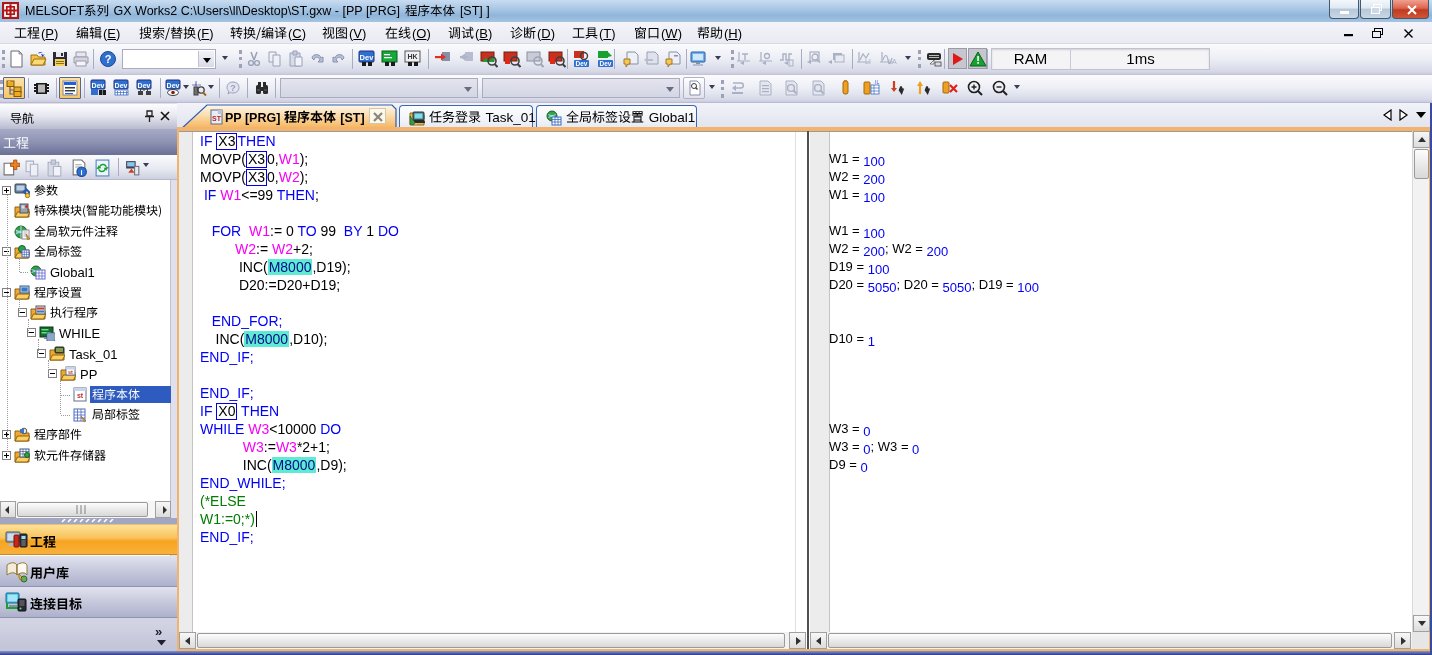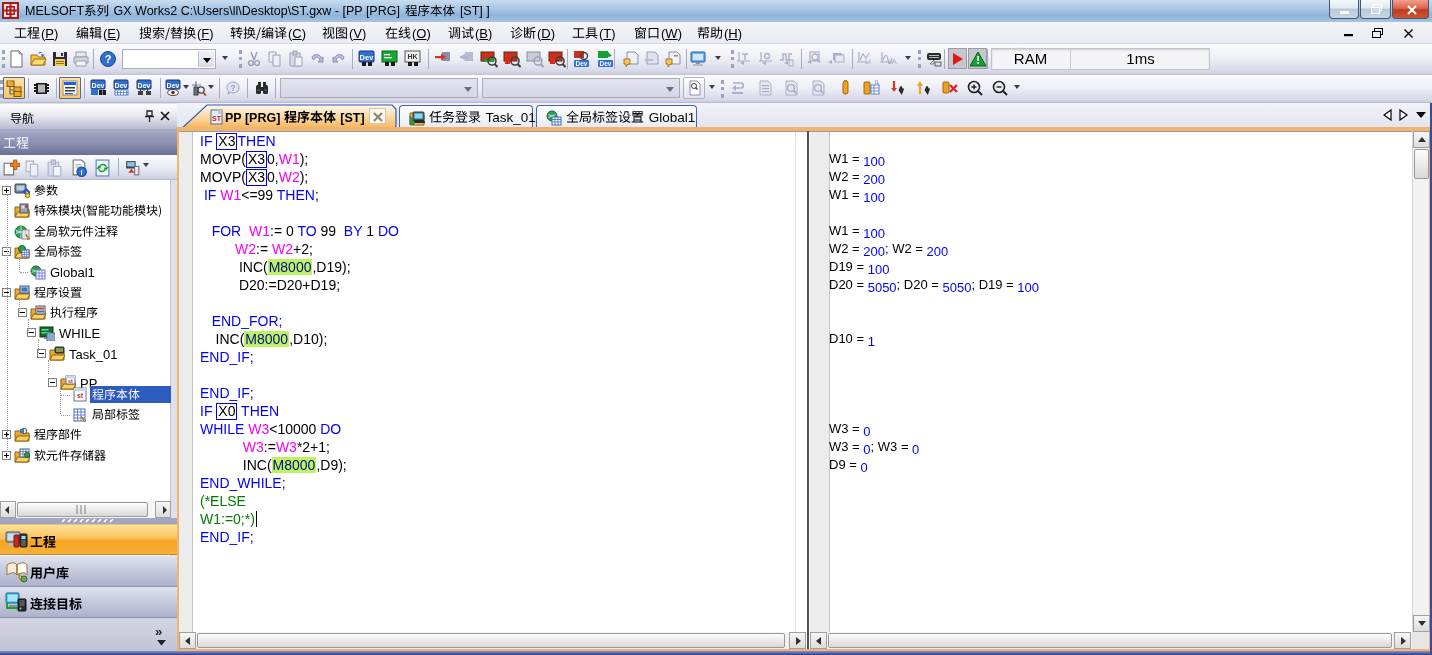--- a/index.html
+++ b/index.html
@@ -25,21 +25,21 @@
 .chev{position:absolute;width:0;height:0;border:3.5px solid transparent;border-top:4.5px solid #3a3c55}
 #tabs{left:0;top:103px;width:1432px;height:27px;background:linear-gradient(180deg,#f2f3f8,#e0e2ee)}
 .tab{position:absolute;top:2px;height:25px;border:1px solid #3f66b5;border-bottom:none;border-radius:4px 4px 0 0;background:linear-gradient(180deg,#fdfdfe 0%,#f2f4fa 55%,#e2e7f3 100%);font-size:13.5px;color:#000;white-space:nowrap}
 #edit{left:177px;top:127px;width:1254px;height:524px;border:2px solid #f2b46d;border-top:4px solid #f2b46d;background:#fff}
 #nav{left:0;top:103px;width:177px;height:548px;background:#dfe0ec}
 .sbtn{position:absolute;background:linear-gradient(180deg,#f7f7f7,#dcdcdc);border:1px solid #a0a0a0}
 .thumb{position:absolute;background:linear-gradient(180deg,#fdfdfd,#d8d8d8);border:1px solid #9a9a9a;border-radius:2px}
 .code{font-size:14px;line-height:18px;white-space:pre;color:#000}
 .kw{color:#0000f8}.vr{color:#f800f8}.cm{color:#007c00}
 .xbox{display:inline-block;border:1px solid #0000e8;padding:0 1px;line-height:15px}
-.mbox{background:#bef264;color:#000f86;padding:0 1px}
+.mbox{background:#5eead4;color:#000f86;padding:0 1px}
 .mon{font-size:13px;line-height:18px;white-space:pre;color:#000}
 .mv{color:#0000f4;position:relative;top:3px}
 .trow{position:absolute;height:20px;font-size:12px;white-space:nowrap;color:#000}
 .exp{position:absolute;width:9px;height:9px;background:#fff;border:1px solid #808080;top:5px}
 .exp i{position:absolute;left:1px;top:3px;width:5px;height:1px;background:#000}
 .exp.plus b{position:absolute;left:3px;top:1px;width:1px;height:5px;background:#000}
 </style></head><body>
 <div id="app">
 <div class="abs" id="title">
       <svg class="abs" style="left:2px;top:2px" width="17" height="17" viewBox="0 0 16 16">
@@ -676,21 +676,21 @@
           <i></i>
         </div>
         <svg class="abs" style="left:49px;top:2px" width="16" height="16" viewBox="0 0 16 16">
           <path d="M1 4h6l1.5 2H15v8H1z" fill="#f0a830" stroke="#906010"></path>
           <path d="M1 14l2.5-5H16l-2.5 5z" fill="#fcd060" stroke="#906010"></path>
           <rect x="6" y="1" width="9" height="6" rx="1" fill="#3a4a3a" stroke="#203020"></rect>
           <path d="M7 2.5h7v1H7zm0 2h7v1H7z" fill="#d8e860"></path>
         </svg>
         <div class="abs" style="left:69px;top:3px;font-size:13px"> Task_01</div>
       </div>
-      <div class="trow" style="left:0;top:270px;width:135px">
+      <div class="trow" style="left:0;top:261px;width:135px">
         <div class="exp" style="left:48px">
           <i></i>
         </div>
         <svg class="abs" style="left:60px;top:2px" width="16" height="16" viewBox="0 0 16 16">
           <path d="M1 4h6l1.5 2H15v8H1z" fill="#f0a830" stroke="#906010"></path>
           <path d="M1 14l2.5-5H16l-2.5 5z" fill="#fcd060" stroke="#906010"></path>
           <rect x="6" y="1" width="9" height="8" fill="#fff" stroke="#607090"></rect>
           <rect x="6" y="1" width="9" height="2.5" fill="#c8d4ec"></rect>
           <text x="10.5" y="8" font-size="5.5" font-weight="bold" fill="#c03030" text-anchor="middle" font-family="Liberation Sans">st</text>
         </svg>

